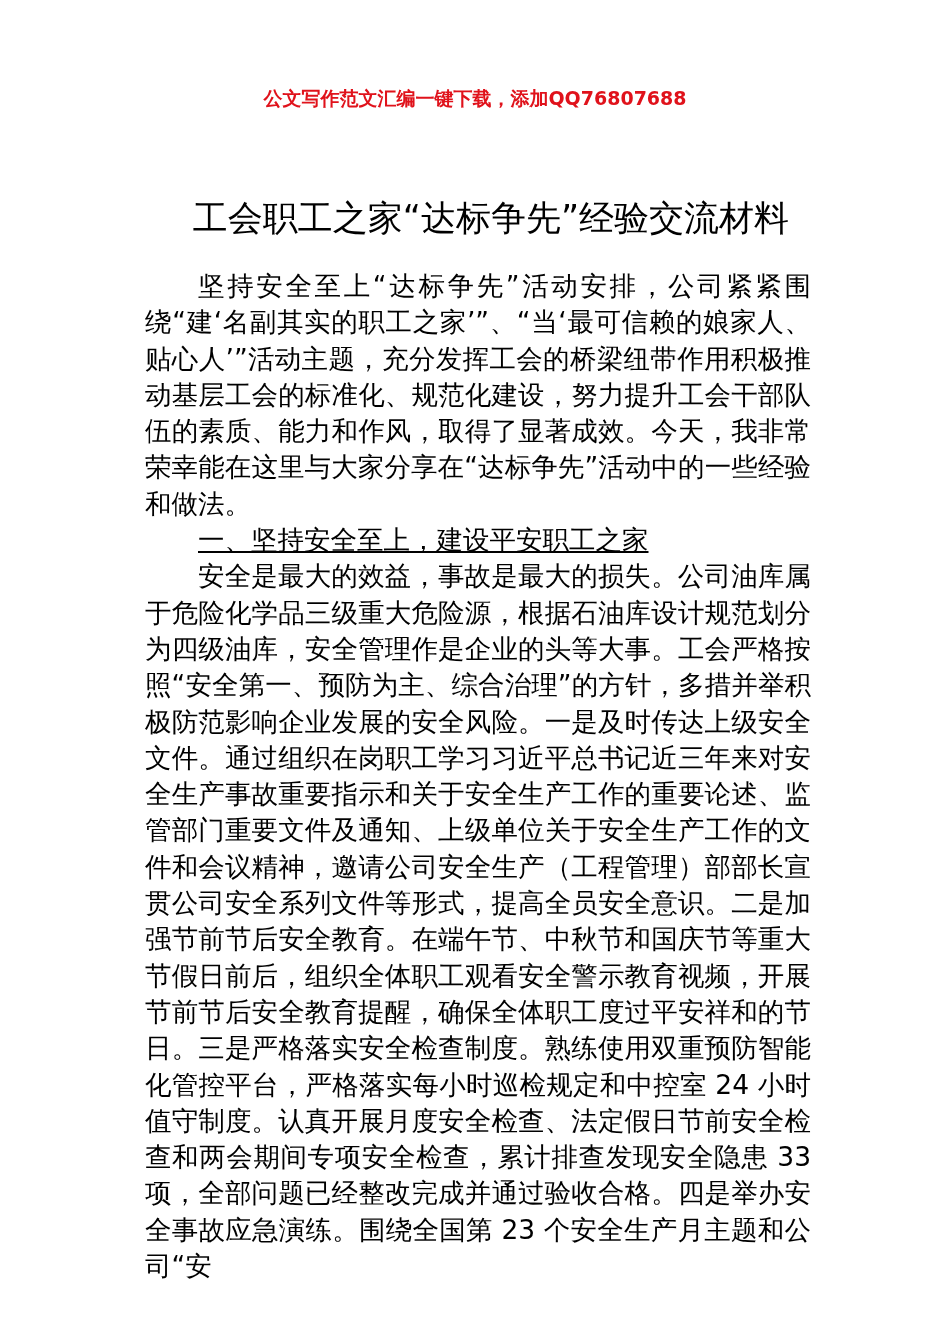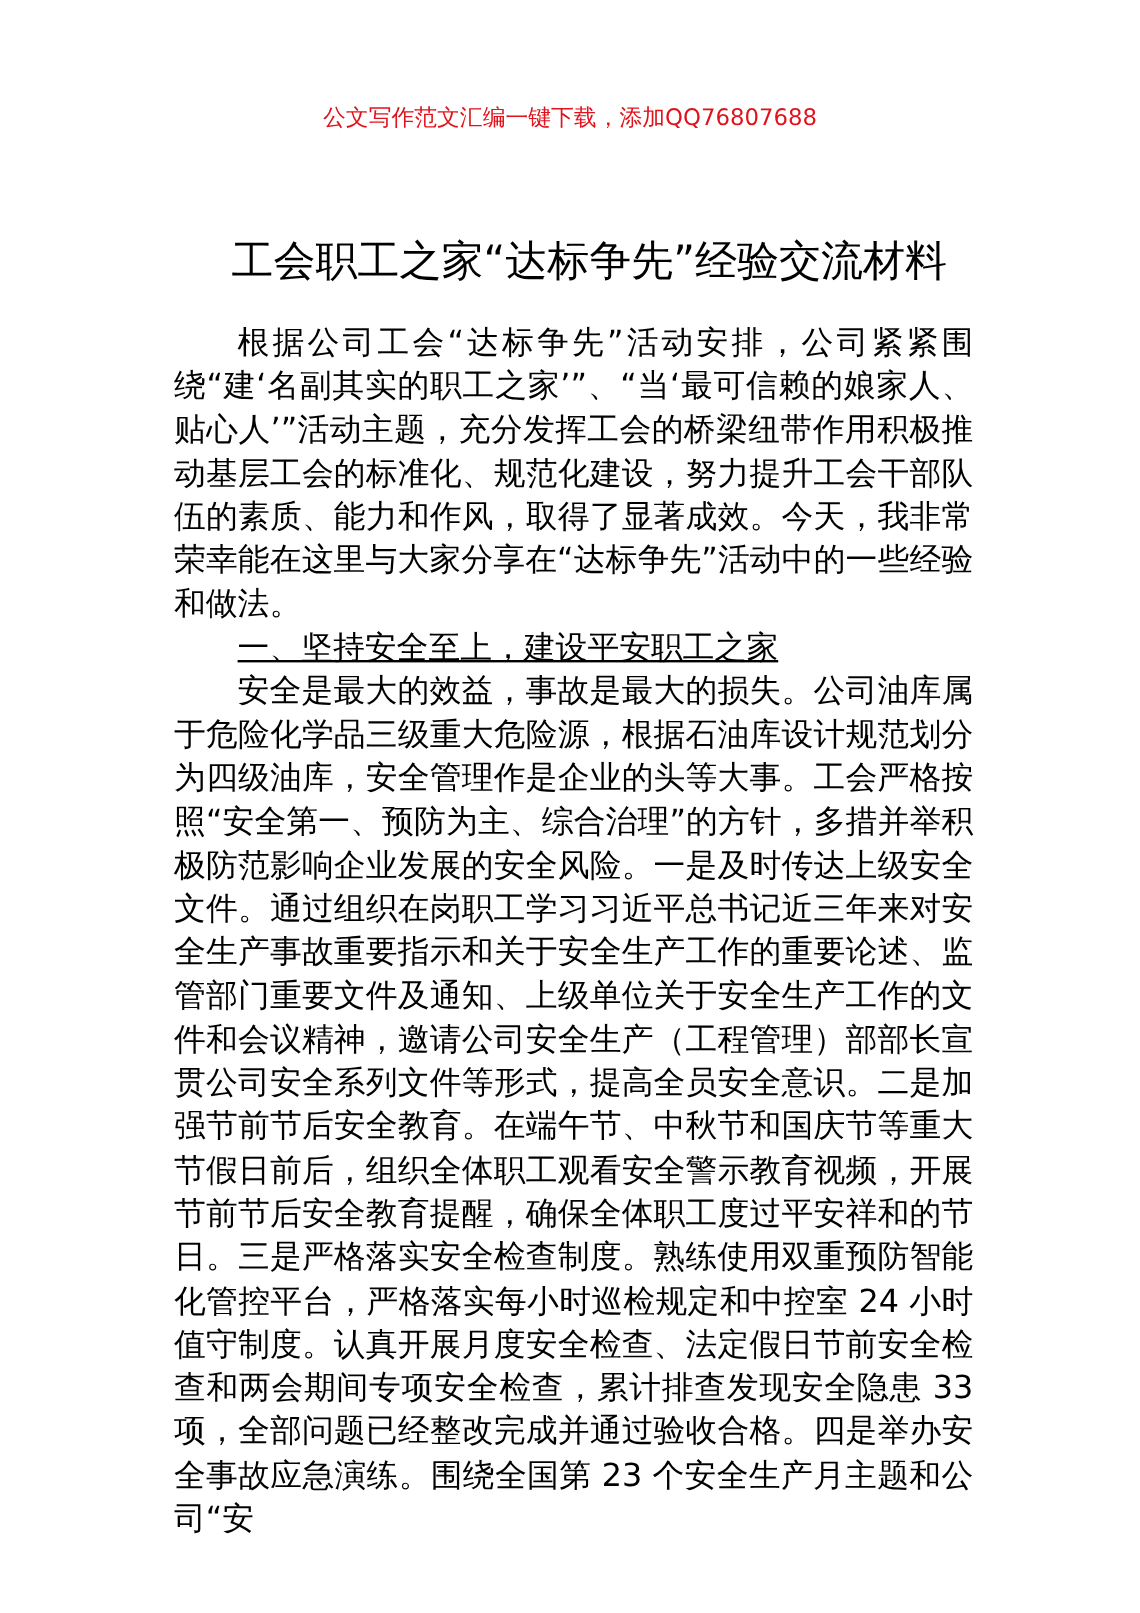--- a/index.html
+++ b/index.html
@@ -18,20 +18,21 @@
     .promo {
       position: absolute;
       top: 86px;
       left: 0;
       width: 950px;
       text-align: center;
       font-size: 19px;
       line-height: 24px;
       color: #e0121b;
       letter-spacing: 0px;
+      font-weight: bold;
     }
     .title {
       position: absolute;
       top: 180px;
       left: 0;
       width: 950px;
       text-align: center;
       font-size: 35px;
       line-height: 44px;
       color: #000000;
@@ -59,16 +60,16 @@
     }
   </style>
 </head>
 <body>
 
 <div class="promo">公文写作范文汇编一键下载，添加QQ76807688</div>
 
 <h1 class="title">工会职工之家“达标争先”经验交流材料</h1>
 
 <div class="body-text">
-  <p>根据公司工会“达标争先”活动安排，公司紧紧围绕“建‘名副其实的职工之家’”、“当‘最可信赖的娘家人、贴心人’”活动主题，充分发挥工会的桥梁纽带作用积极推动基层工会的标准化、规范化建设，努力提升工会干部队伍的素质、能力和作风，取得了显著成效。今天，我非常荣幸能在这里与大家分享在“达标争先”活动中的一些经验和做法。</p>
+  <p>坚持安全至上“达标争先”活动安排，公司紧紧围绕“建‘名副其实的职工之家’”、“当‘最可信赖的娘家人、贴心人’”活动主题，充分发挥工会的桥梁纽带作用积极推动基层工会的标准化、规范化建设，努力提升工会干部队伍的素质、能力和作风，取得了显著成效。今天，我非常荣幸能在这里与大家分享在“达标争先”活动中的一些经验和做法。</p>
   <p class="heading">一、坚持安全至上，建设平安职工之家</p>
   <p>安全是最大的效益，事故是最大的损失。公司油库属于危险化学品三级重大危险源，根据石油库设计规范划分为四级油库，安全管理作是企业的头等大事。工会严格按照“安全第一、预防为主、综合治理”的方针，多措并举积极防范影响企业发展的安全风险。一是及时传达上级安全文件。通过组织在岗职工学习习近平总书记近三年来对安全生产事故重要指示和关于安全生产工作的重要论述、监管部门重要文件及通知、上级单位关于安全生产工作的文件和会议精神，邀请公司安全生产（工程管理）部部长宣贯公司安全系列文件等形式，提高全员安全意识。二是加强节前节后安全教育。在端午节、中秋节和国庆节等重大节假日前后，组织全体职工观看安全警示教育视频，开展节前节后安全教育提醒，确保全体职工度过平安祥和的节日。三是严格落实安全检查制度。熟练使用双重预防智能化管控平台，严格落实每小时巡检规定和中控室 24 小时值守制度。认真开展月度安全检查、法定假日节前安全检查和两会期间专项安全检查，累计排查发现安全隐患 33 项，全部问题已经整改完成并通过验收合格。四是举办安全事故应急演练。围绕全国第 23 个安全生产月主题和公司“安</p>
 </div>
 
 </body></html>

